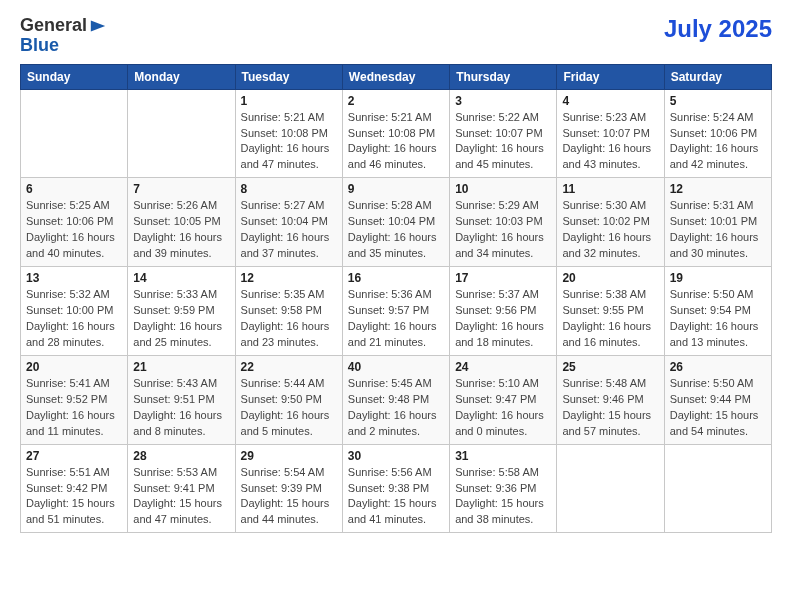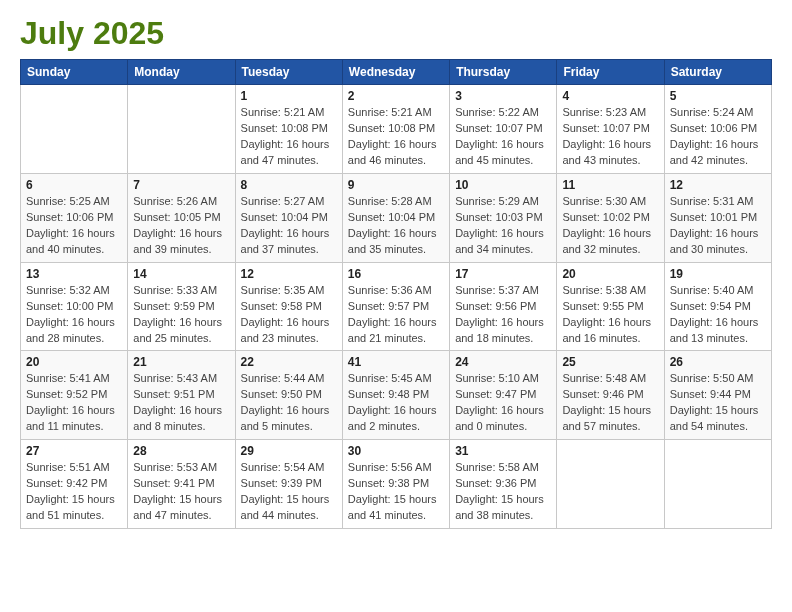--- a/index.html
+++ b/index.html
@@ -44,23 +44,23 @@
       vertical-align: middle;
     }
     .logo-row {
       display: flex;
       align-items: center;
     }
     .title-block {
       text-align: right;
     }
     .month-year {
-      font-size: 32px;
-      font-weight: bold;
-      color: #4d7c0f;
+      font-size: 24px;
+      font-weight: bold;
+      color: #1d4ed8;
       line-height: 1.1;
     }
     .location {
       font-size: 15px;
       color: #555;
       margin-top: 2px;
     }
     .calendar {
       width: 100%;
       border-collapse: collapse;
@@ -102,20 +102,29 @@
     }
     .empty-cell {
       background: #fff !important;
     }
   </style>
 </head>
 <body>
 
 <div class="container">
   <div class="header">
+    <div class="logo">
+      <div class="logo-row">
+        <span class="logo-text-general">General</span>
+        <svg class="logo-icon" viewBox="0 0 20 20">
+          <polygon points="2,4 18,10 2,16" fill="#1a5aaa"></polygon>
+        </svg>
+      </div>
+      <span class="logo-text-blue">Blue</span>
+    </div>
     <div class="title-block">
       <div class="month-year">July 2025</div>
     </div>
   </div>
 
   <table class="calendar">
     <thead>
       <tr>
       <th>Sunday</th>
           <th>Monday</th>
@@ -237,21 +246,21 @@
 Daylight: 16 hours and 18 minutes.</div>
           </td>
           <td>
             <span class="day-number">20</span>
             <div class="day-info">Sunrise: 5:38 AM
 Sunset: 9:55 PM
 Daylight: 16 hours and 16 minutes.</div>
           </td>
           <td>
             <span class="day-number">19</span>
-            <div class="day-info">Sunrise: 5:40 AM
+            <div class="day-info">Sunrise: 5:50 AM
 Sunset: 9:54 PM
 Daylight: 16 hours and 13 minutes.</div>
           </td>
         </tr>
         <tr>
           <td>
             <span class="day-number">20</span>
             <div class="day-info">Sunrise: 5:41 AM
 Sunset: 9:52 PM
 Daylight: 16 hours and 11 minutes.</div>
@@ -262,21 +271,21 @@
 Sunset: 9:51 PM
 Daylight: 16 hours and 8 minutes.</div>
           </td>
           <td>
             <span class="day-number">22</span>
             <div class="day-info">Sunrise: 5:44 AM
 Sunset: 9:50 PM
 Daylight: 16 hours and 5 minutes.</div>
           </td>
           <td>
-            <span class="day-number">41</span>
+            <span class="day-number">40</span>
             <div class="day-info">Sunrise: 5:45 AM
 Sunset: 9:48 PM
 Daylight: 16 hours and 2 minutes.</div>
           </td>
           <td>
             <span class="day-number">24</span>
             <div class="day-info">Sunrise: 5:10 AM
 Sunset: 9:47 PM
 Daylight: 16 hours and 0 minutes.</div>
           </td>

